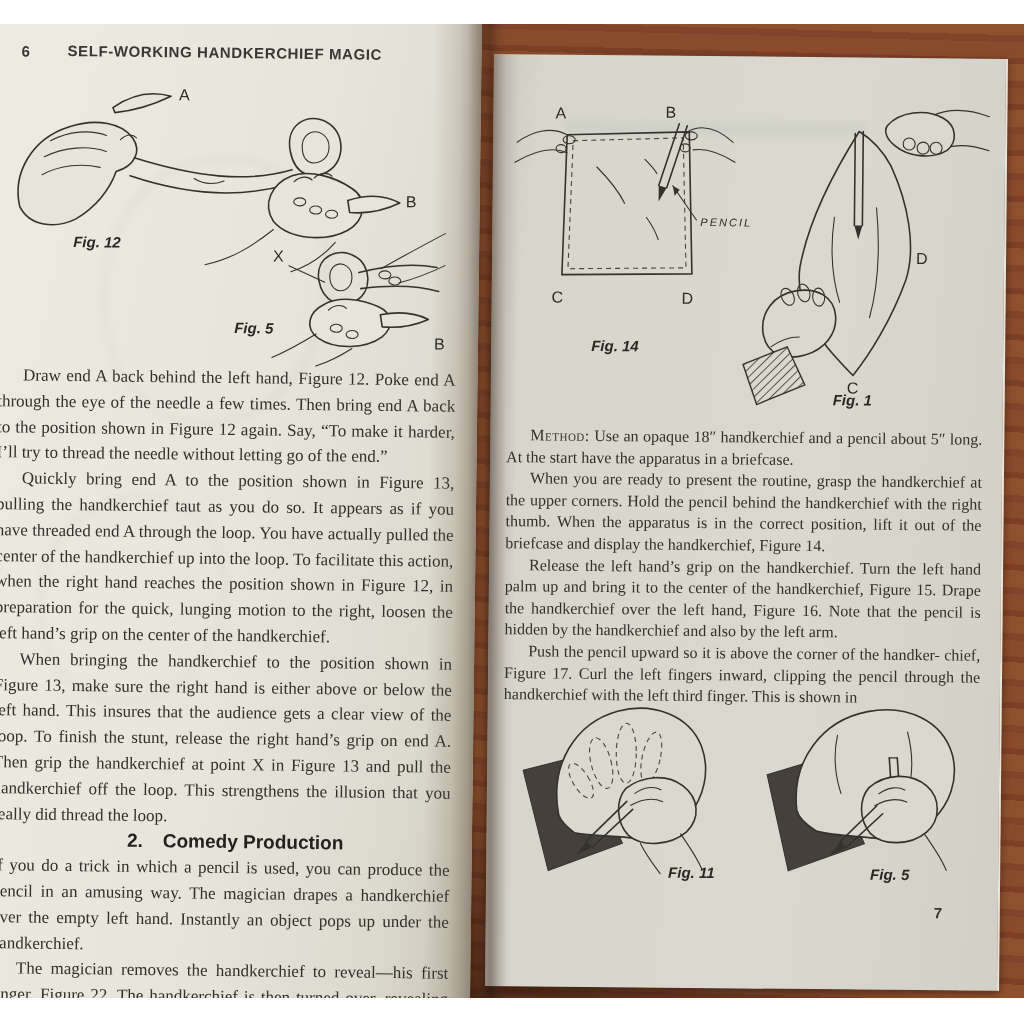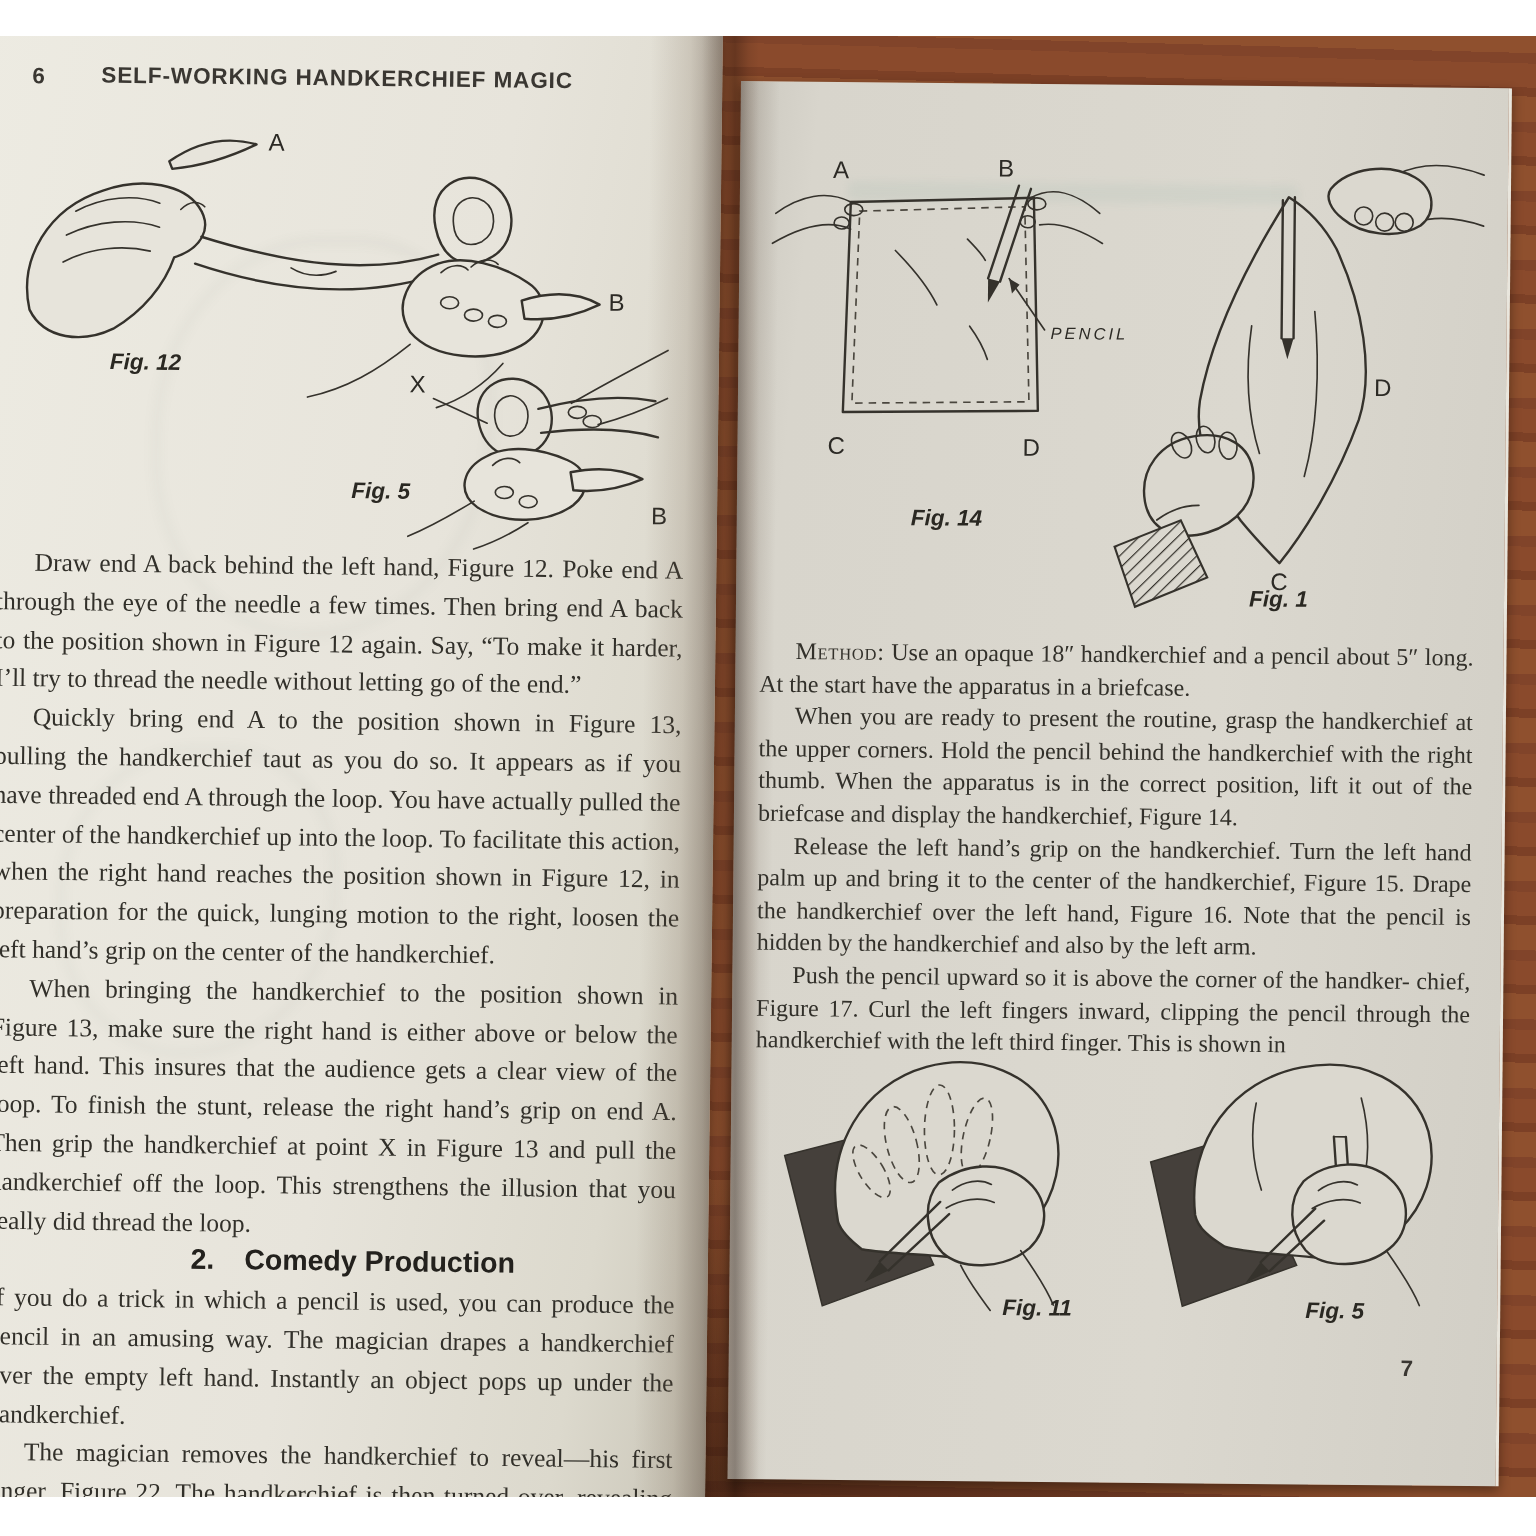--- a/index.html
+++ b/index.html
@@ -179,21 +179,21 @@
           <path class="thin" d="M14,250 C22,244 32,240 42,240"></path>
           <defs>
             <pattern id="hatch" width="6" height="6" patternTransform="rotate(45)" patternUnits="userSpaceOnUse">
               <rect width="6" height="6" fill="#dbd8cf"></rect>
                 <line x1="0" y1="0" x2="0" y2="6" stroke="#35322c" stroke-width="1.6"></line>
             </pattern>
           </defs>
           <path d="M-14,268 L30,250 L48,288 L0,308 Z" fill="url(#hatch)" stroke="#35322c" stroke-width="1.4"></path>
         </g>
       </svg>
-      <div class="figcap" style="left:116px;top:282px;">Fig. 14</div>
+      <div class="figcap" style="left:100px;top:282px;">Fig. 14</div>
       <div class="figcap" style="left:342px;top:334px;">Fig. 1</div>
 
       <div class="textcol textcol-right">
         <p><span class="smallcaps">Method:</span> <span>Use an opaque 18″ handkerchief and a pencil about 5″ long. At the start have the apparatus in a briefcase.</span></p>
         <p>When you are ready to present the routine, grasp the handkerchief at the upper corners. Hold the pencil behind the handkerchief with the right thumb. When the apparatus is in the correct position, lift it out of the briefcase and display the handkerchief, Figure 14.</p>
         <p>Release the left hand’s grip on the handkerchief. Turn the left hand palm up and bring it to the center of the handkerchief, Figure 15. Drape the handkerchief over the left hand, Figure 16. Note that the pencil is hidden by the handkerchief and also by the left arm.</p>
         <p>Push the pencil upward so it is above the corner of the handker- chief, Figure 17. Curl the left fingers inward, clipping the pencil through the handkerchief with the left third finger. This is shown in</p>
       </div>
 
       <svg class="abs" style="left:14px;top:630px;" width="478" height="220" viewBox="0 0 478 220">

